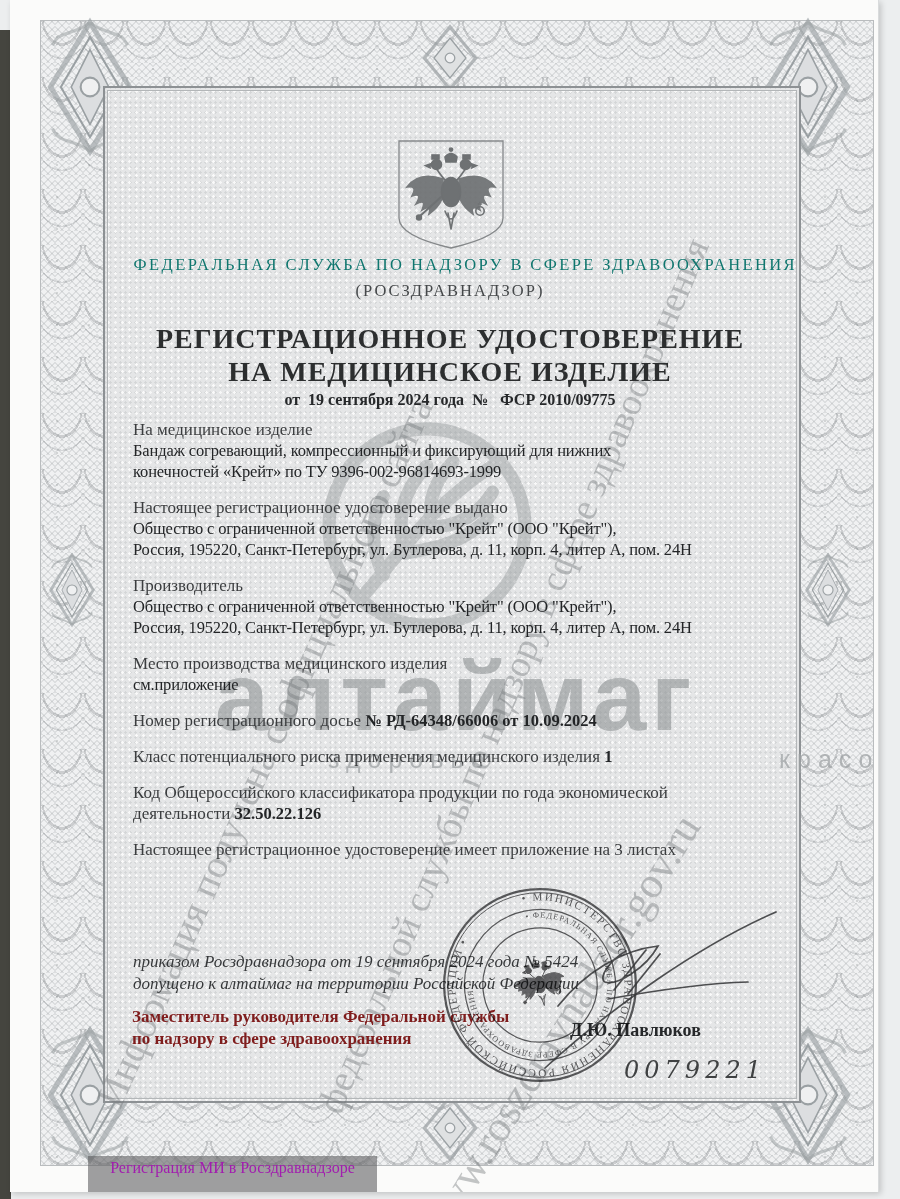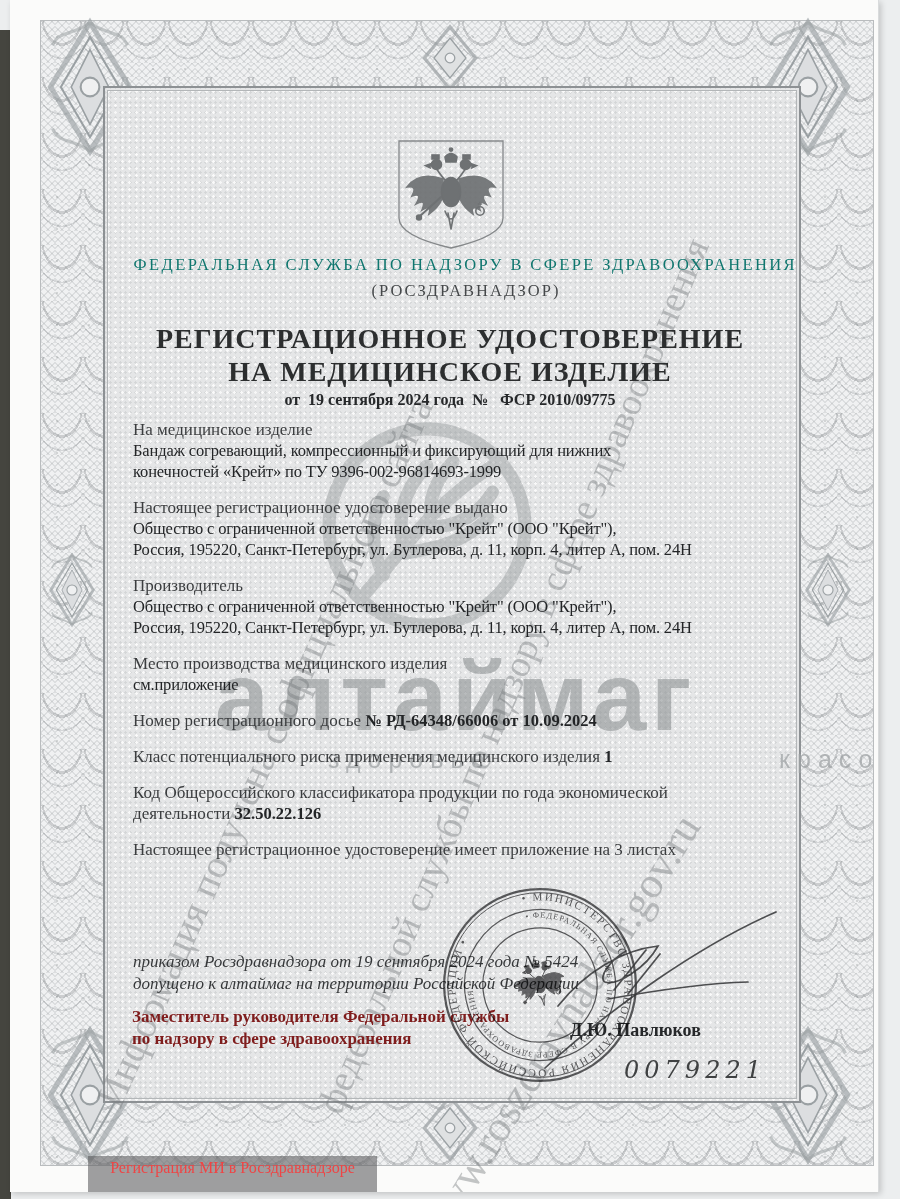--- a/index.html
+++ b/index.html
@@ -37,21 +37,21 @@
   .orn-br{left:746px;top:1022px;width:104px;height:146px;}
   .orn-tc{left:399px;top:22px;width:82px;height:72px;}
   .orn-bc{left:399px;top:1092px;width:82px;height:72px;}
   .orn-lm{left:34px;top:510px;width:56px;height:160px;}
   .orn-rm{left:790px;top:510px;width:56px;height:160px;}
 
   .emblem{position:absolute;left:382px;top:138px;width:118px;height:114px;color:#6e7173;}
 
   .center-text{position:absolute;left:93px;width:694px;text-align:center;}
   .agency{top:255px;font-size:16.5px;letter-spacing:2.4px;color:#0f766e;text-align:right;}
-  .agency2{top:281px;font-size:16.5px;letter-spacing:2px;color:#45484a;margin-left:16px;}
+  .agency2{top:281px;font-size:16.5px;letter-spacing:2px;color:#45484a;}
   .title1{top:323px;font-size:28px;font-weight:700;letter-spacing:1px;color:#2c2e2f;}
   .title2{top:356px;font-size:28px;font-weight:700;letter-spacing:1px;color:#2c2e2f;}
   .dateline{top:391px;font-size:16px;font-weight:700;white-space:pre;color:#26282a;}
 
   .fields{position:absolute;left:123px;top:419px;width:670px;font-size:17px;line-height:21px;}
   .field{margin:0 0 15px 0;}
   .lbl{color:#3b3d3f;}
   .val{font-weight:400;font-size:16.5px;white-space:nowrap;letter-spacing:-0.15px;color:#232527;}
   .inline-field{margin:0 0 15px 0;color:#3b3d3f;}
   .inline-field b{font-weight:700;font-size:16.5px;color:#232527;}
@@ -71,21 +71,21 @@
   .diag{position:absolute;white-space:nowrap;color:rgba(114,119,122,.42);transform-origin:0 50%;line-height:1;}
   .diag1{left:98px;top:1085px;font-size:40px;transform:rotate(-66deg);}
   .diag2{left:318px;top:1092px;font-size:38px;transform:rotate(-67deg);}
   .diag3{left:418px;top:1216px;font-size:44px;transform:rotate(-58deg);}
 
   .stamp{position:absolute;left:428px;top:883px;width:204px;height:204px;color:#3d3d3f;
          transform:rotate(-12deg);opacity:.82;mix-blend-mode:multiply;}
   .signature{position:absolute;left:0;top:0;width:868px;height:1192px;pointer-events:none;}
 
   .footer-ov{position:absolute;left:78px;top:1156px;width:289px;height:41px;
-             background:rgba(96,97,98,.6);color:#ef4444;text-align:center;
+             background:rgba(96,97,98,.6);color:#a21caf;text-align:center;
              font-size:16px;line-height:19.5px;padding-top:2px;box-sizing:border-box;}
 
   .z-wm{z-index:1;} .z-txt{z-index:5;} .z-stamp{z-index:6;} .z-sig{z-index:7;} .z-foot{z-index:9;}
 </style>
 </head>
 <body>
 
 <div class="stage">
 
   <svg width="0" height="0" style="position:absolute">

